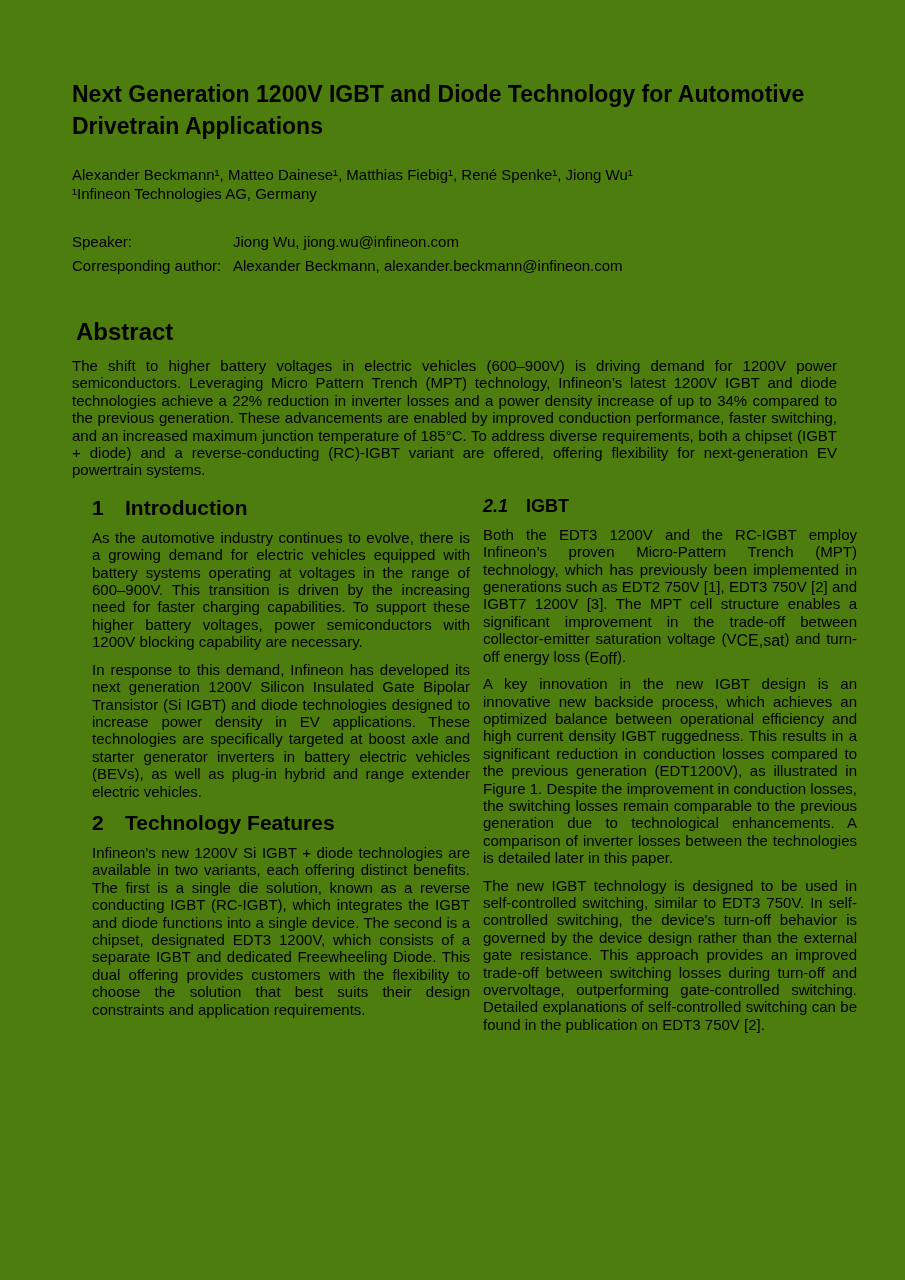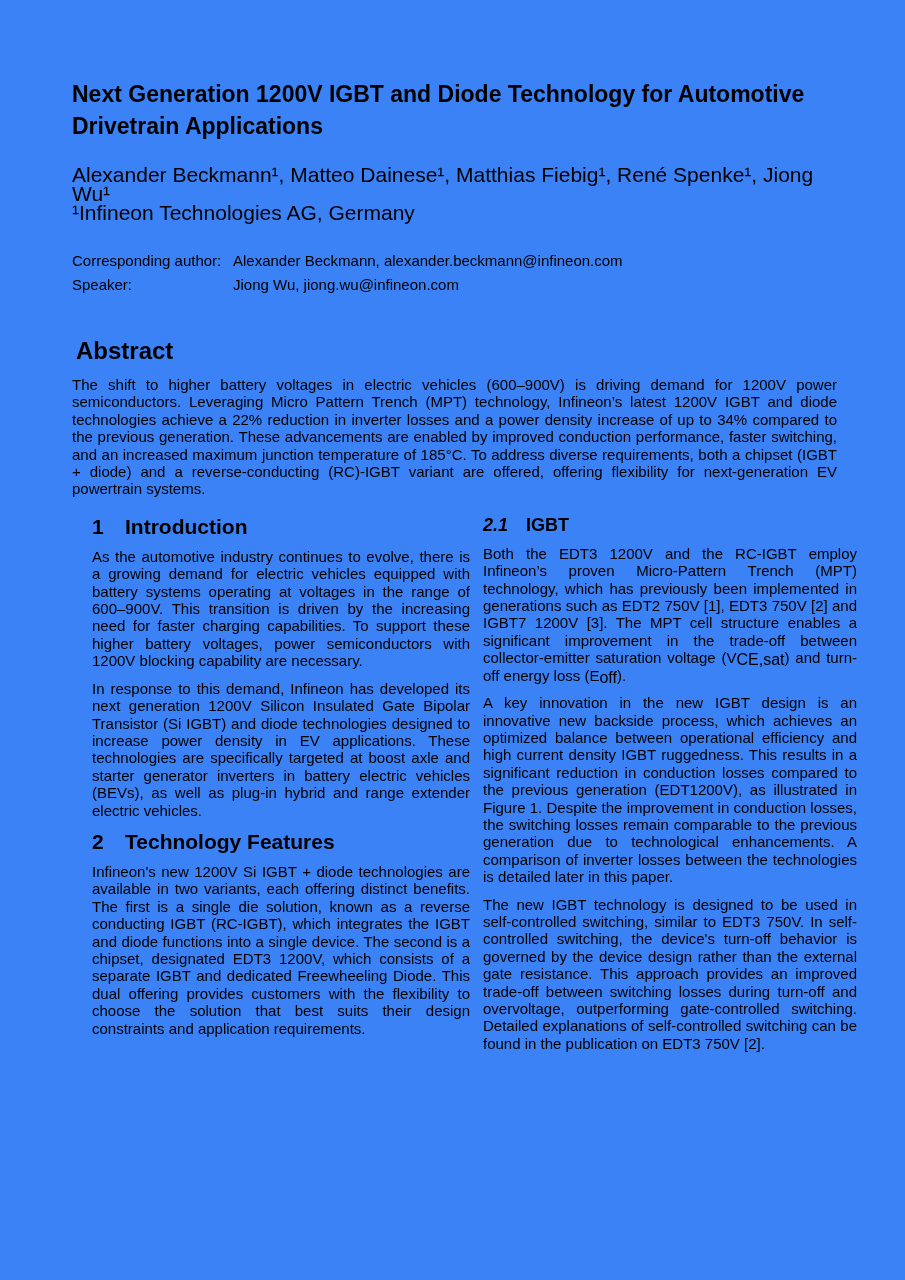--- a/index.html
+++ b/index.html
@@ -13,32 +13,32 @@
     overflow: hidden;
     font-family: "Liberation Sans", sans-serif;
     color: #000000;
     -webkit-font-smoothing: antialiased;
   }
   .page {
     box-sizing: border-box;
     width: 905px;
     height: 1280px;
     padding: 78px 68px 0 72px;
-    background: #3b82f6;
+    background: #4d7c0f;
   }
   .title {
     font-size: 23px;
     font-weight: bold;
     line-height: 32px;
     margin: 0;
     max-width: 768px;
   }
   .byline {
     margin-top: 23px;
-    font-size: 21px;
+    font-size: 15px;
     line-height: 19px;
   }
   .byline p { margin: 0; }
   .contacts {
     margin-top: 27px;
     font-size: 15px;
     line-height: 24px;
   }
   .contact-row { display: flex; }
   .contact-label { width: 161px; flex: 0 0 161px; }
@@ -100,26 +100,26 @@
 
   <h1 class="title">Next Generation 1200V IGBT and Diode Technology for Automotive Drivetrain Applications</h1>
 
   <div class="byline">
     <p>Alexander Beckmann¹, Matteo Dainese¹, Matthias Fiebig¹, René Spenke¹, Jiong Wu¹</p>
     <p>¹Infineon Technologies AG, Germany</p>
   </div>
 
   <div class="contacts">
     <div class="contact-row">
+      <span class="contact-label">Speaker:</span>
+      <span class="contact-value">Jiong Wu, jiong.wu@infineon.com</span>
+    </div>
+    <div class="contact-row">
       <span class="contact-label">Corresponding author:</span>
       <span class="contact-value">Alexander Beckmann, alexander.beckmann@infineon.com</span>
-    </div>
-    <div class="contact-row">
-      <span class="contact-label">Speaker:</span>
-      <span class="contact-value">Jiong Wu, jiong.wu@infineon.com</span>
     </div>
   </div>
 
   <h2 class="abstract-heading">Abstract</h2>
   <p class="abstract-body">The shift to higher battery voltages in electric vehicles (600–900V) is driving demand for 1200V power semiconductors. Leveraging Micro Pattern Trench (MPT) technology, Infineon’s latest 1200V IGBT and diode technologies achieve a 22% reduction in inverter losses and a power density increase of up to 34% compared to the previous generation. These advancements are enabled by improved conduction performance, faster switching, and an increased maximum junction temperature of 185°C. To address diverse requirements, both a chipset (IGBT + diode) and a reverse-conducting (RC)-IGBT variant are offered, offering flexibility for next-generation EV powertrain systems.</p>
 
   <div class="columns">
     <div class="col col-left" id="col-left">
         <h2 class="sec-h1"><span class="sec-num-1">1</span><span>Introduction</span></h2>
         <p>As the automotive industry continues to evolve, there is a growing demand for electric vehicles equipped with battery systems operating at voltages in the range of 600–900V. This transition is driven by the increasing need for faster charging capabilities. To support these higher battery voltages, power semiconductors with 1200V blocking capability are necessary.</p>

